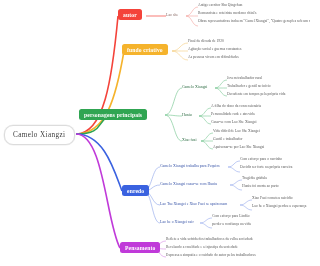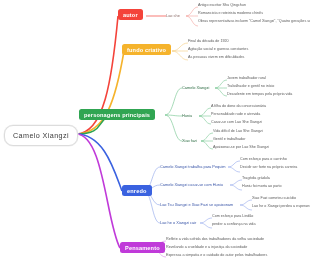--- a/index.html
+++ b/index.html
@@ -1,18 +1,18 @@
 <!DOCTYPE html>
 <html><head>
 <meta charset="utf-8">
 <style>
   * { box-sizing: border-box; margin:0; padding:0; }
   html,body { width:310px; height:266px; background:#ffffff; overflow:hidden; }
   body { font-family:"Liberation Sans", sans-serif; position:relative; }
-  #canvas { position:absolute; inset:0; width:310px; height:266px; }
+  #canvas { position:absolute; inset:0; width:310px; height:266px;font-family:Liberation Serif, serif; }
   svg.links { position:absolute; left:0; top:0; width:310px; height:266px; pointer-events:none; }
 
   .node { position:absolute; white-space:nowrap; }
 
   .root {
     border:1px solid #dcdcdc; background:#ffffff; border-radius:9px;
     font-size:7.2px; color:#3b3b3b; letter-spacing:.4px;
     padding:5px 8px; box-shadow:0 0 0 .5px #eee;
   }
   .branch {

